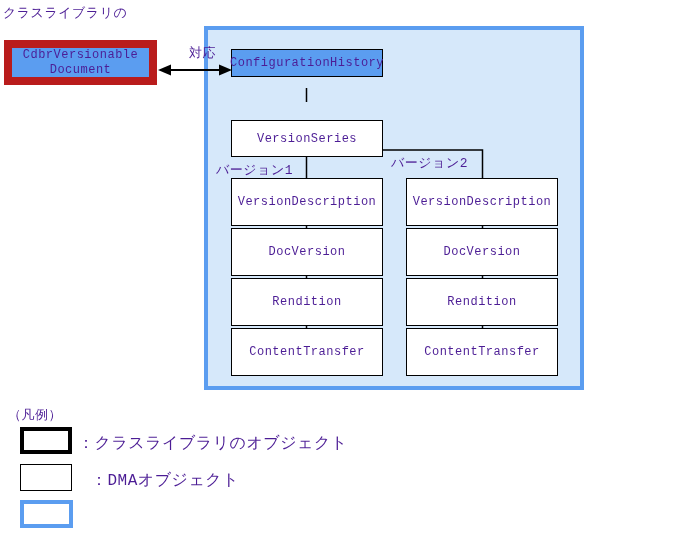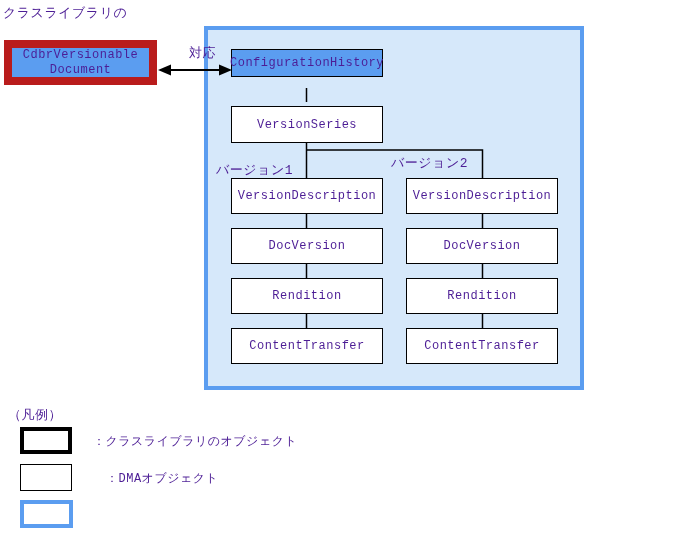--- a/index.html
+++ b/index.html
@@ -62,31 +62,31 @@
     align-items: center;
     justify-content: center;
     font-size: 12px;
     line-height: 15px;
     letter-spacing: 0.5px;
     z-index: 2;
     text-align: center;
   }
   .col1 { left: 231px; width: 152px; }
   .col2 { left: 406px; width: 152px; }
-  .h36 { height: 36px; }
+  .h36 { height: 48px; }
   
   .legend-swatch {
     position: absolute;
     box-sizing: border-box;
     background: #ffffff;
   }
   .sw-classlib { left: 20px; top: 427px; width: 52px; height: 27px; border: 4px solid #000000; }
   .sw-dma      { left: 20px; top: 464px; width: 52px; height: 27px; border: 1px solid #000000; }
   .sw-range    { left: 20px; top: 500px; width: 53px; height: 28px; border: 4px solid var(--accent, #5b9df0); }
-  .legend-text { position: absolute; left: 93px; font-size: 12px; letter-spacing: 0.5px; white-space: pre; }
+  .legend-text { position: absolute; left: 78px; font-size: 16px; letter-spacing: 0.5px; white-space: pre; }
 </style>
 </head>
 <body>
 
 <div class="canvas">
 
   <div class="jp-label" style="left:3px; top:4px;"><span>クラスライブラリの</span><br>
     <span>オブジェクト</span>
   </div>
 
@@ -115,21 +115,21 @@
   </svg>
 
   <div class="class-lib-box">
       <span>CdbrVersionable</span>
       <span>Document</span>
     </div>
 
   <div class="jp-label" style="left:169px; top:44px;margin-left:20px;">対応</div>
 
   <div class="node blue-fill col1" style="top:49px; height:28px;">ConfigurationHistory</div>
-  <div class="node col1" style="top:106px; height:37px;">VersionSeries</div>
+  <div class="node col1" style="top:120px; height:37px;">VersionSeries</div>
 
   <div class="jp-label" style="left:216px; top:161px; z-index:2;">バージョン1</div>
   <div class="jp-label" style="left:391px; top:154px; z-index:2;text-align:right;">バージョン2</div>
 
   <div class="node col1 h36" style="top:178px;">VersionDescription</div>
   <div class="node col1 h36" style="top:228px;">DocVersion</div>
   <div class="node col1 h36" style="top:278px;">Rendition</div>
   <div class="node col1 h36" style="top:328px;">ContentTransfer</div>
 
   <div class="node col2 h36" style="top:178px;">VersionDescription</div>

